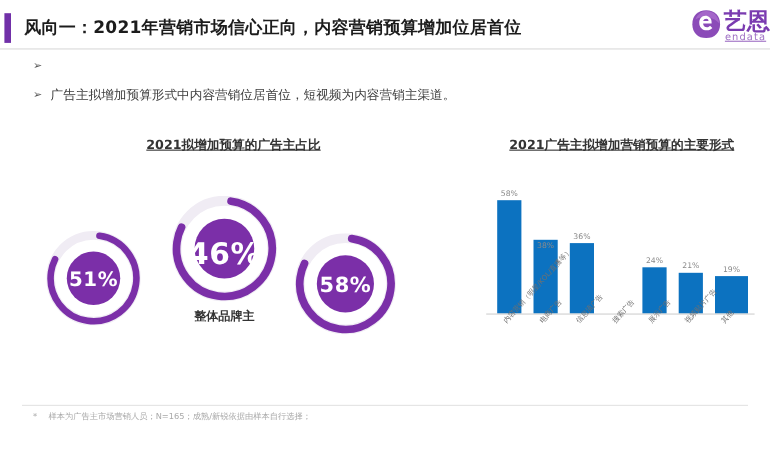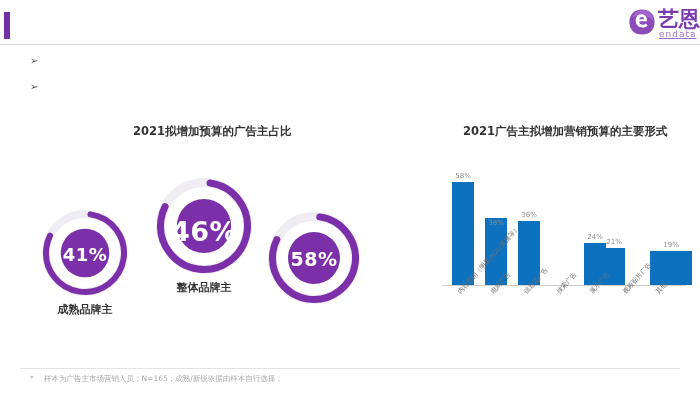--- a/index.html
+++ b/index.html
@@ -116,20 +116,21 @@
     white-space: nowrap;
   }
 
   
   .chart-heading {
     position: absolute;
     font-size: 11.5px;
     font-weight: bold;
     color: #333333;
     white-space: nowrap;
+    text-decoration: underline;
   }
   #donut-heading { left: 133px; top: 124px; }
   #bar-heading   { left: 463px; top: 124px; }
 
   
   .donut-area {
     position: absolute;
     left: 20px;
     top: 150px;
     width: 400px;
@@ -231,20 +232,21 @@
     width: 14px;
   }
 </style>
 </head>
 <body>
 
 <div id="slide">
 
   <div class="title-bar">
     <div class="title-accent"></div>
+    <div class="title-text">风向一：2021年营销市场信心正向，内容营销预算增加位居首位</div>
   </div>
   <div class="title-rule"></div>
 
   <div class="logo">
     <svg class="logo-mark" viewBox="0 0 40 40">
       <path d="M20 2 C31 2 38 9 38 20 C38 31 31 38 20 38 C9 38 2 31 2 20 C2 9 9 2 20 2 Z" fill="#8B4BB8"></path>
       <path d="M20 3 C30 3 36 10 37 19 C30 10 14 8 6 14 C9 7 14 3 20 3 Z" fill="#A86BCB" opacity="0.85"></path>
       <path d="M27 17 C27 12 23 9 19 9 C14 9 11 13 11 18 C11 24 15 28 21 28 C24 28 26 27 28 25
                L25 22 C24 23 23 24 21 24 C18 24 16 22 16 19 L27 19 Z M16 16 C17 14 18 13 20 13
                C22 13 23 14 23 16 Z" fill="#ffffff"></path>
@@ -252,35 +254,35 @@
     <div class="logo-word">艺恩</div>
     <div class="logo-sub">endata</div>
   </div>
 
   <div class="bullets">
     <div class="bullet-row">
       <span class="bullet-arrow">➢</span>
     </div>
     <div class="bullet-row">
       <span class="bullet-arrow">➢</span>
+      <span class="bullet-text">广告主拟增加预算形式中内容营销位居首位，短视频为内容营销主渠道。</span>
     </div>
   </div>
 
   <div class="chart-heading" id="donut-heading">2021拟增加预算的广告主占比</div>
   <div class="chart-heading" id="bar-heading">2021广告主拟增加营销预算的主要形式</div>
 
   <div class="donut-area">
       <div class="donut-unit" style="left: 22px; top: 60px; width: 86px;">
         <svg viewBox="0 0 86 86" width="86" height="86" class="donut-svg">
           <circle cx="43" cy="43" r="39" fill="none" stroke="#f0ecf4" stroke-width="8"></circle>
           <circle cx="43" cy="43" r="39" fill="none" stroke="#7B2FA8" stroke-width="6" stroke-linecap="round" stroke-dasharray="196.0353815840031 49.00884539600076" transform="rotate(-82 43 43)"></circle>
           <circle cx="43" cy="43" r="24.294999999999998" fill="#7B2FA8"></circle>
         </svg>
-        <div class="donut-value" style="top: 33.97px; font-size: 18px;">41%</div>
-        <div class="donut-label">成熟品牌主</div>
+        <div class="donut-value" style="top: 33.97px; font-size: 18px;">51%</div>
       </div>
       <div class="donut-unit" style="left: 136px; top: 28px; width: 96px;">
         <svg viewBox="0 0 96 96" width="96" height="96" class="donut-svg">
           <circle cx="48" cy="48" r="43.5" fill="none" stroke="#f0ecf4" stroke-width="9"></circle>
           <circle cx="48" cy="48" r="43.5" fill="none" stroke="#7B2FA8" stroke-width="7" stroke-linecap="round" stroke-dasharray="218.6548486898496 54.66371217246238" transform="rotate(-82 48 48)"></circle>
           <circle cx="48" cy="48" r="27.119999999999997" fill="#7B2FA8"></circle>
         </svg>
         <div class="donut-value" style="top: 37.92px; font-size: 27px;">46%</div>
         <div class="donut-label">整体品牌主</div>
       </div>
@@ -305,25 +307,25 @@
           <div class="bar-value" style="bottom: 58px;">38%</div>
         </div>
         <div class="bar-col" style="left: 70px; width: 22px; height: 48px;">
           <div class="bar-rect" style="height: 64px; background: rgb(12, 114, 192);"></div>
           <div class="bar-value" style="bottom: 66px;">36%</div>
         </div>
         <div class="bar-col" style="left: 136px; width: 22px; height: 42px;">
           <div class="bar-rect" style="height: 42px; background: rgb(12, 114, 192);"></div>
           <div class="bar-value" style="bottom: 44px; margin-top: 20px;">24%</div>
         </div>
-        <div class="bar-col" style="left: 155px; width: 22px; height: 37px; border-radius: 10px;">
+        <div class="bar-col" style="left: 169px; width: 22px; height: 37px; border-radius: 10px;">
           <div class="bar-rect" style="height: 37px; background: rgb(12, 114, 192);"></div>
           <div class="bar-value" style="bottom: 39px;">21%</div>
         </div>
-        <div class="bar-col" style="left: 202px; width: 42px; height: 34px;">
+        <div class="bar-col" style="left: 202px; width: 30px; height: 34px;">
           <div class="bar-rect" style="height: 34px; background: rgb(12, 114, 192);"></div>
           <div class="bar-value" style="bottom: 36px;">19%</div>
         </div>
       </div>
     <div class="bar-baseline"></div>
   <div class="bar-xlabel" style="left: 16px; top: 130px;">内容营销（明星/KOL/直播等）</div>
       <div class="bar-xlabel" style="left: 49px; top: 130px;">电商广告</div>
       <div class="bar-xlabel" style="left: 82px; top: 130px;">信息流广告</div>
       <div class="bar-xlabel" style="left: 115px; top: 130px;">搜索广告</div>
       <div class="bar-xlabel" style="left: 148px; top: 130px;">展示广告</div>

